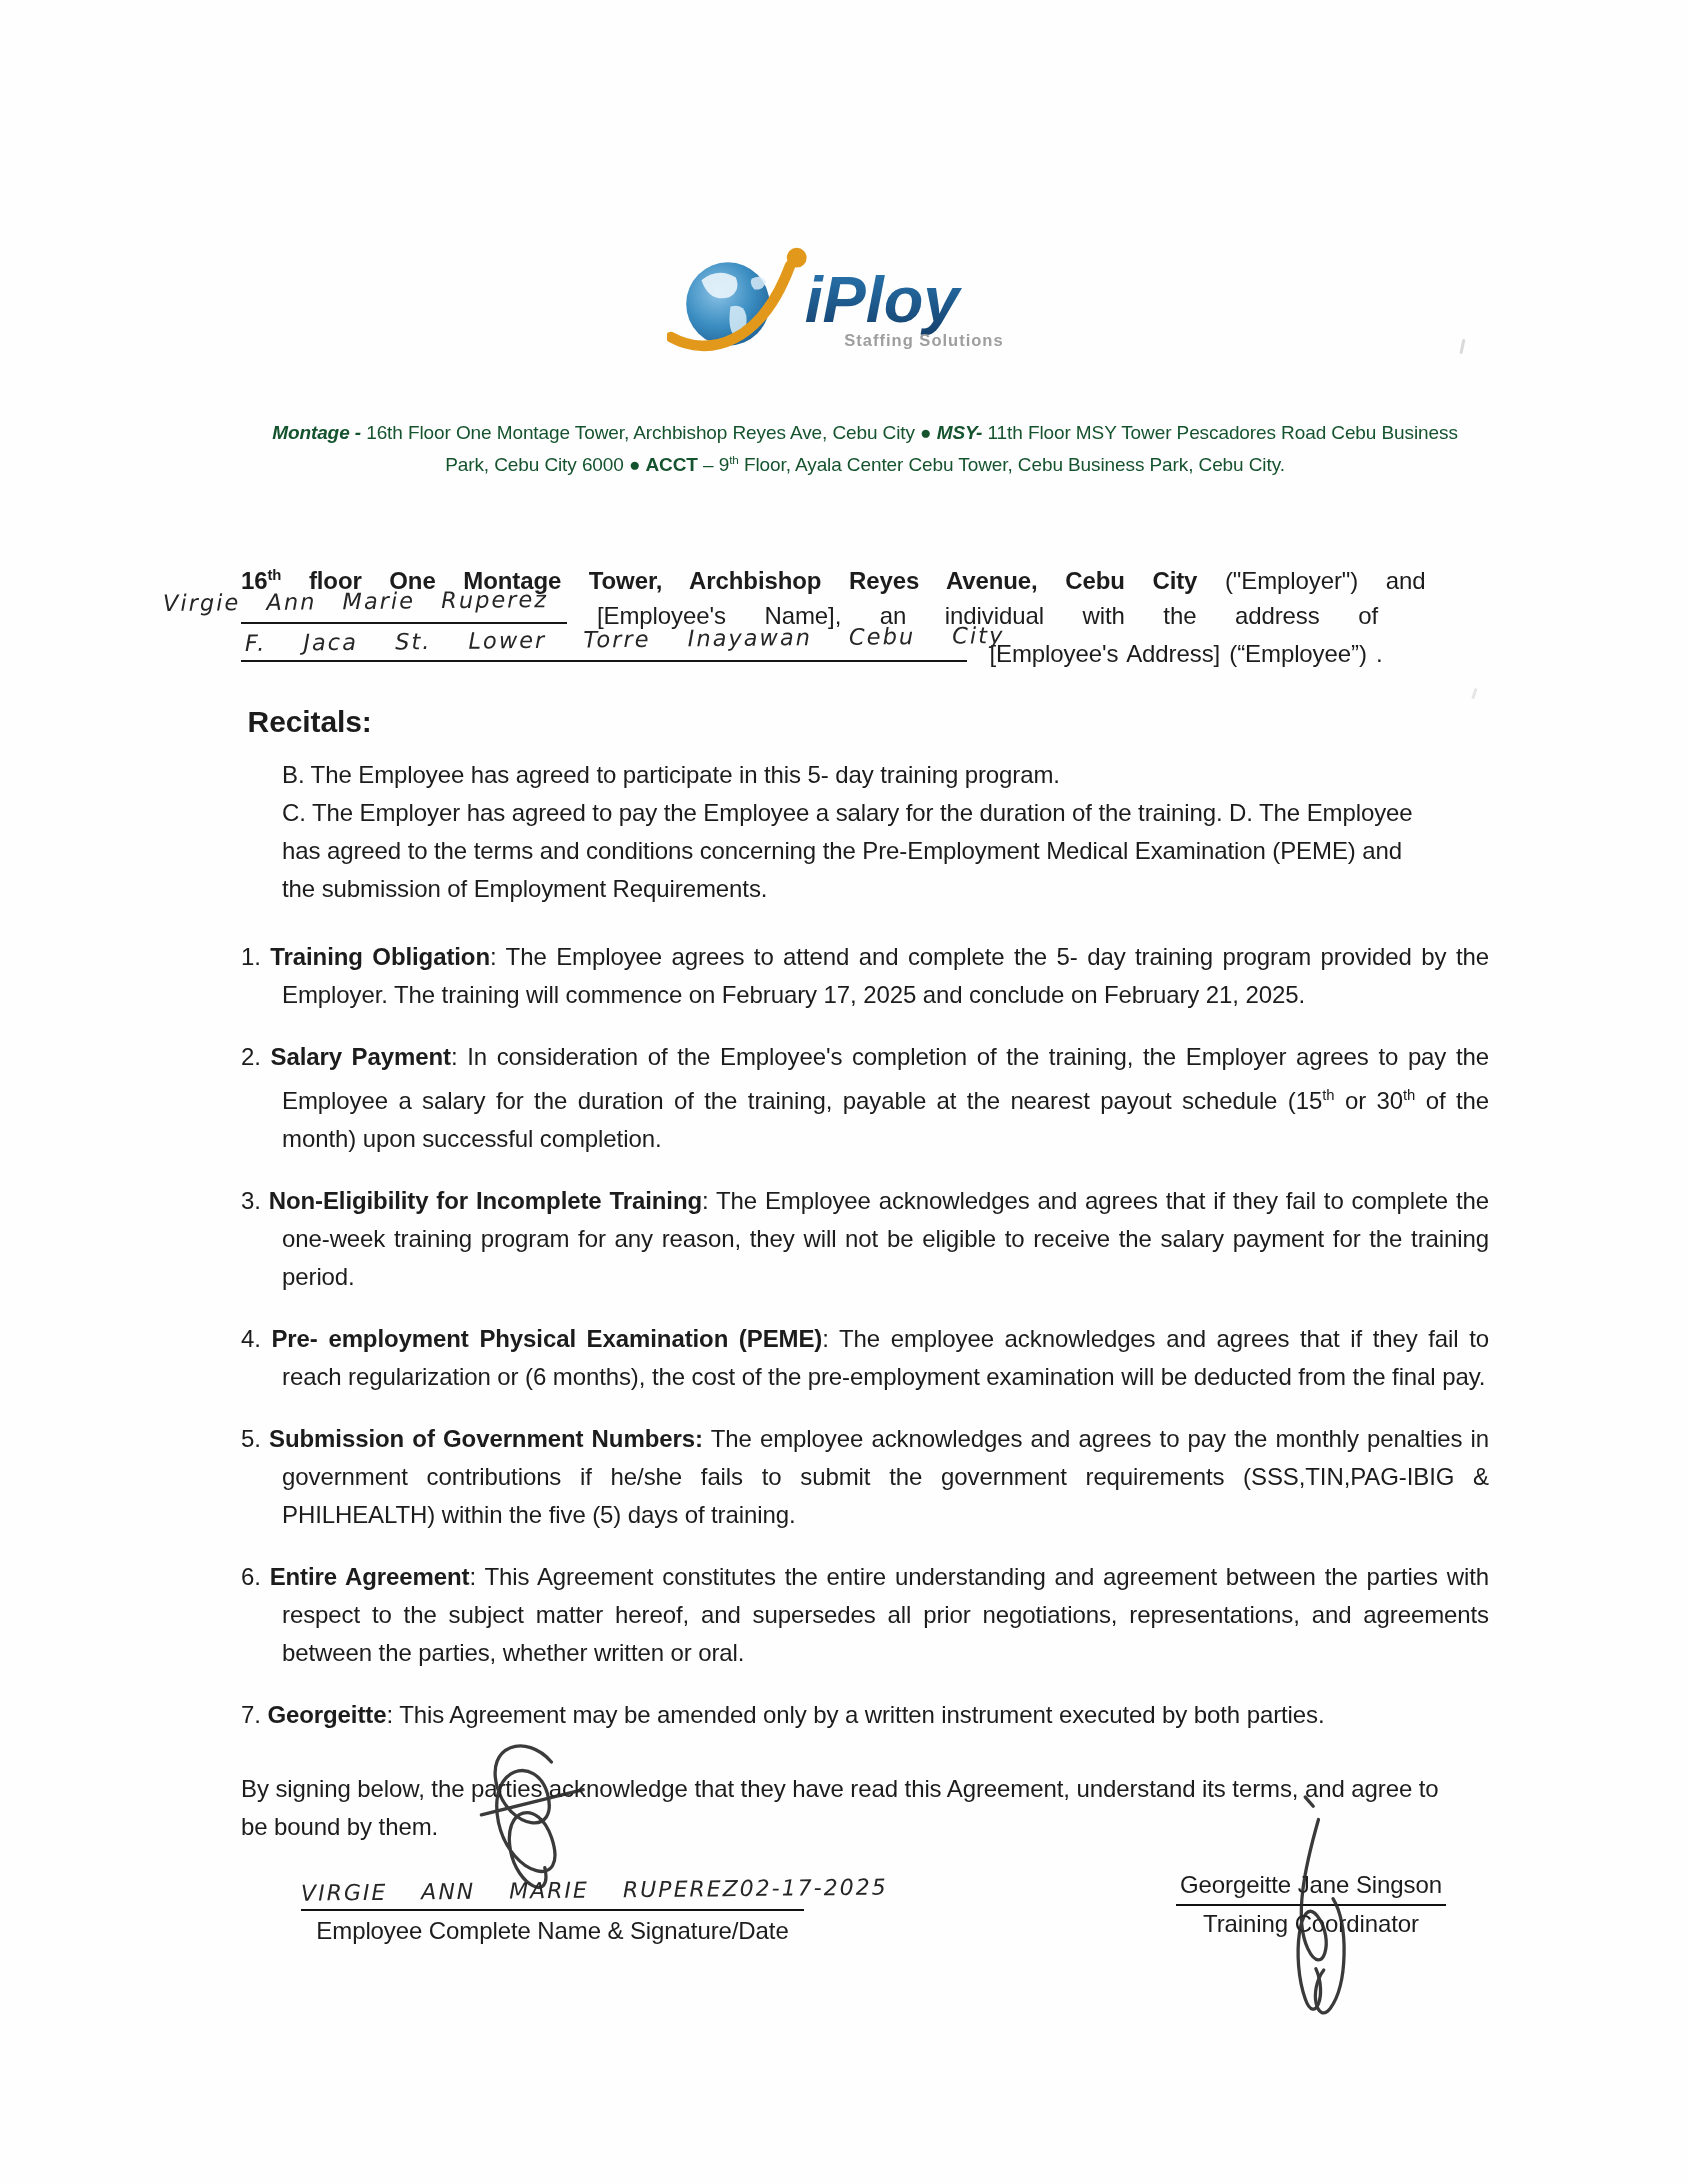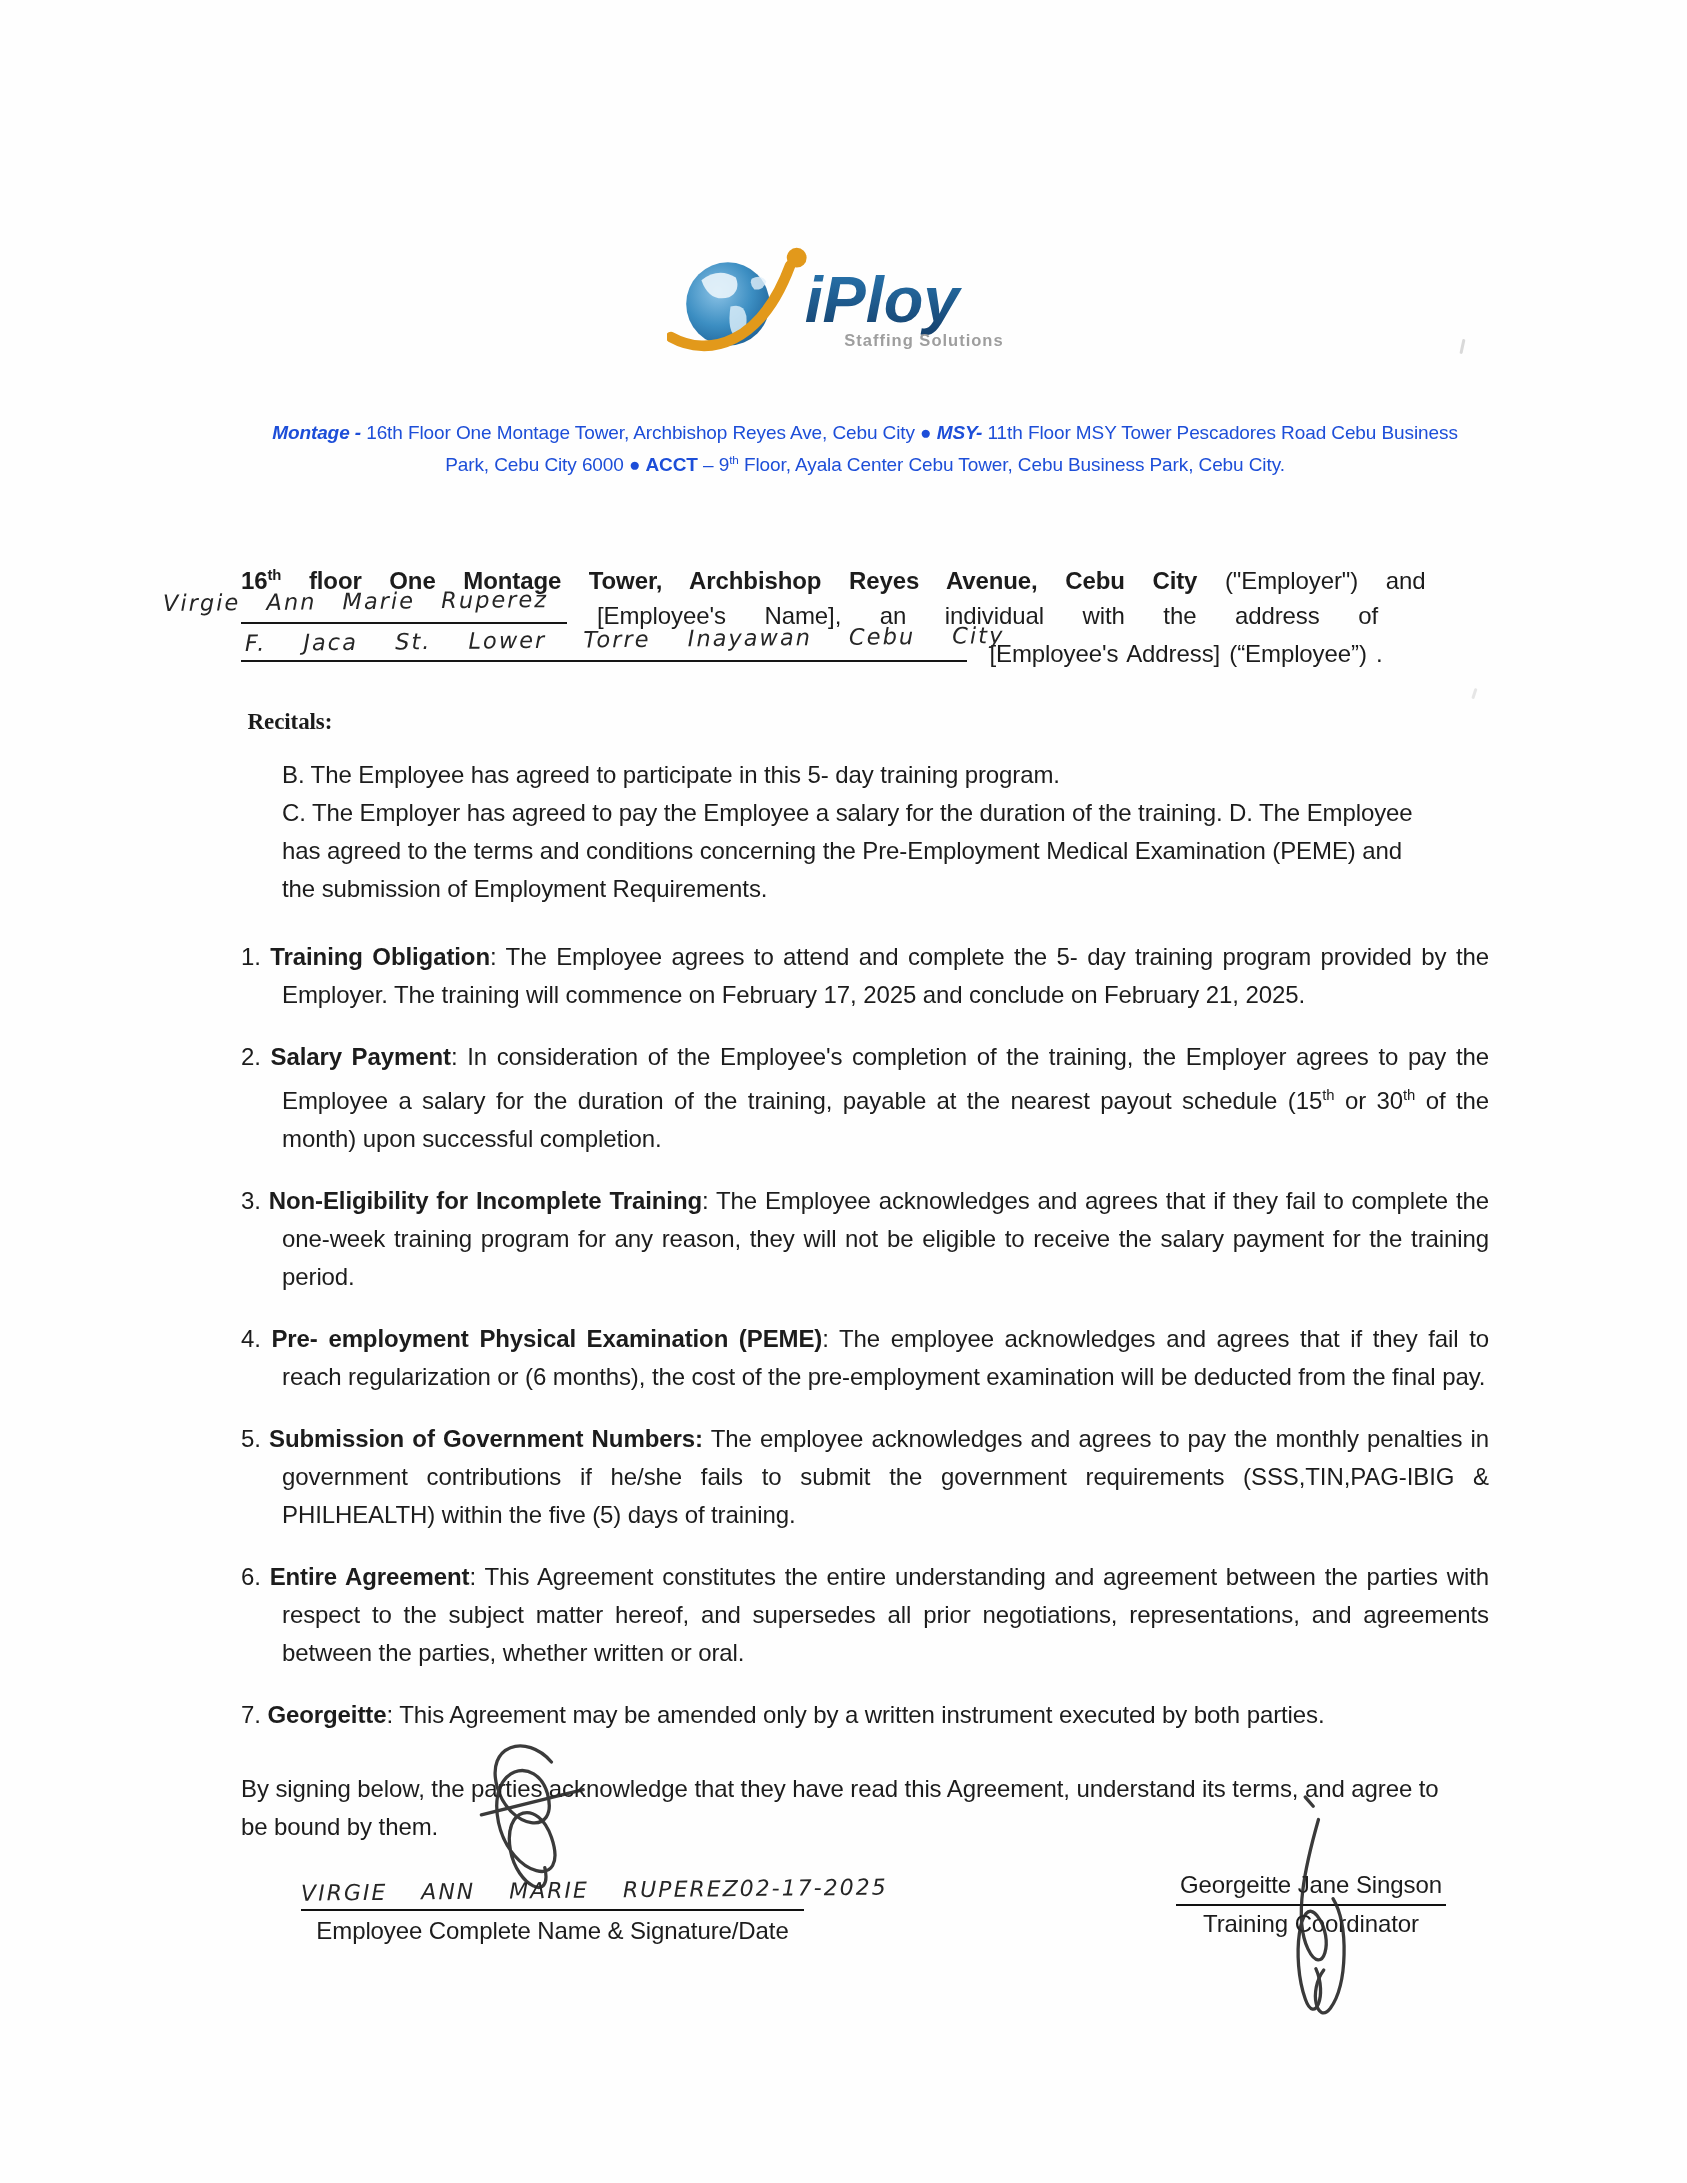--- a/index.html
+++ b/index.html
@@ -16,21 +16,21 @@
   }
   
   .logo-wrap{margin:243px auto 0;width:397px;}
   
   .address{
     margin:58px auto 0;
     width:1191px;
     text-align:center;
     font-size:19px;
     line-height:27px;
-    color:#1d4ed8;
+    color:#14532d;
   }
   .bi{font-weight:bold;font-style:italic;}
   .b{font-weight:bold;}
   sup{font-size:0.62em;}
   
   .intro{margin-top:78px;font-size:24px;line-height:38px;}
   .iline{white-space:nowrap;height:38px;}
   .iline2{word-spacing:21px;}
   .blank{
     position:relative;
@@ -47,21 +47,21 @@
     color:#262626;
     transform:rotate(-0.6deg);
     letter-spacing:2px;
   }
   .blank .hand{position:absolute;bottom:2.6px;white-space:nowrap;font-size:22.5px;}
   .hand-name{left:-78px;word-spacing:17px;}
   .hand-addr{left:4px;word-spacing:28px;}
   .l3-text{margin-left:30px;word-spacing:32px;}
   .l4-text{margin-left:22.5px;word-spacing:2.6px;}
   
-  .sec-heading{margin:33px 0 0 6.6px;font-size:23px;font-weight:bold;line-height:38px;font-family:Liberation Serif, serif;}
+  .sec-heading{margin:33px 0 0 6.6px;font-size:30px;font-weight:bold;line-height:38px;}
   .recitals-list{margin:15px 69px 0 41px;font-size:24px;line-height:38px;}
   .recital{margin:0;}
   .recital-a{padding-left:38px;text-indent:-38px;}
   
   .agreement-heading{margin-top:25px;}
   .clause{
     margin:24px 0 0 0;
     padding-left:41px;
     text-indent:-41px;
     font-size:24px;

